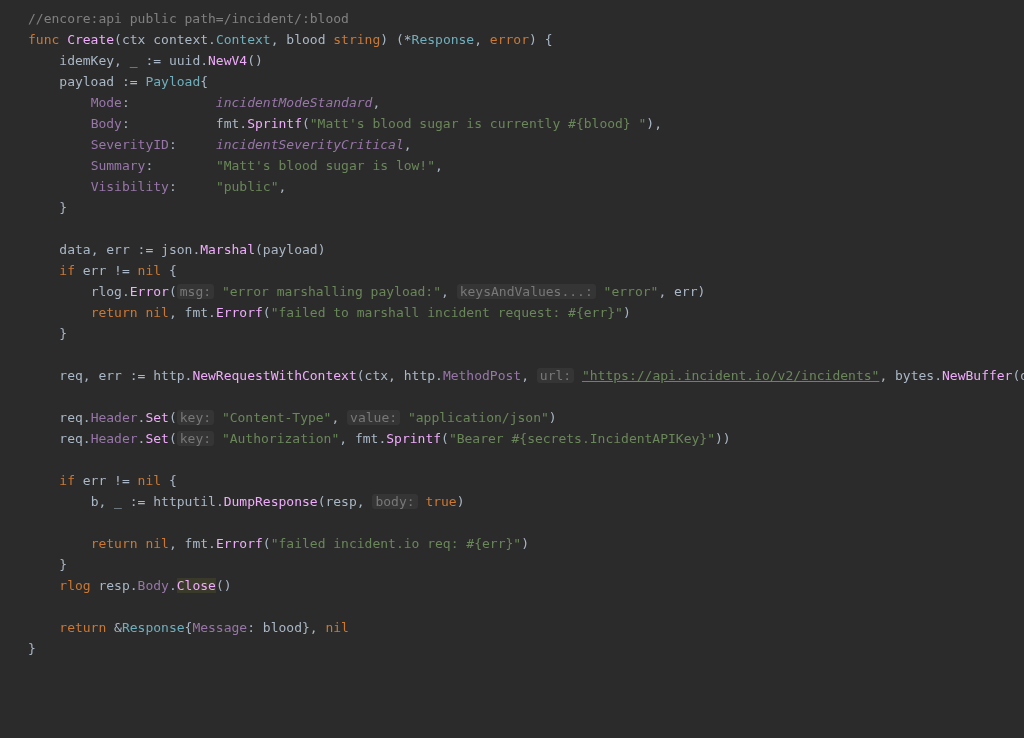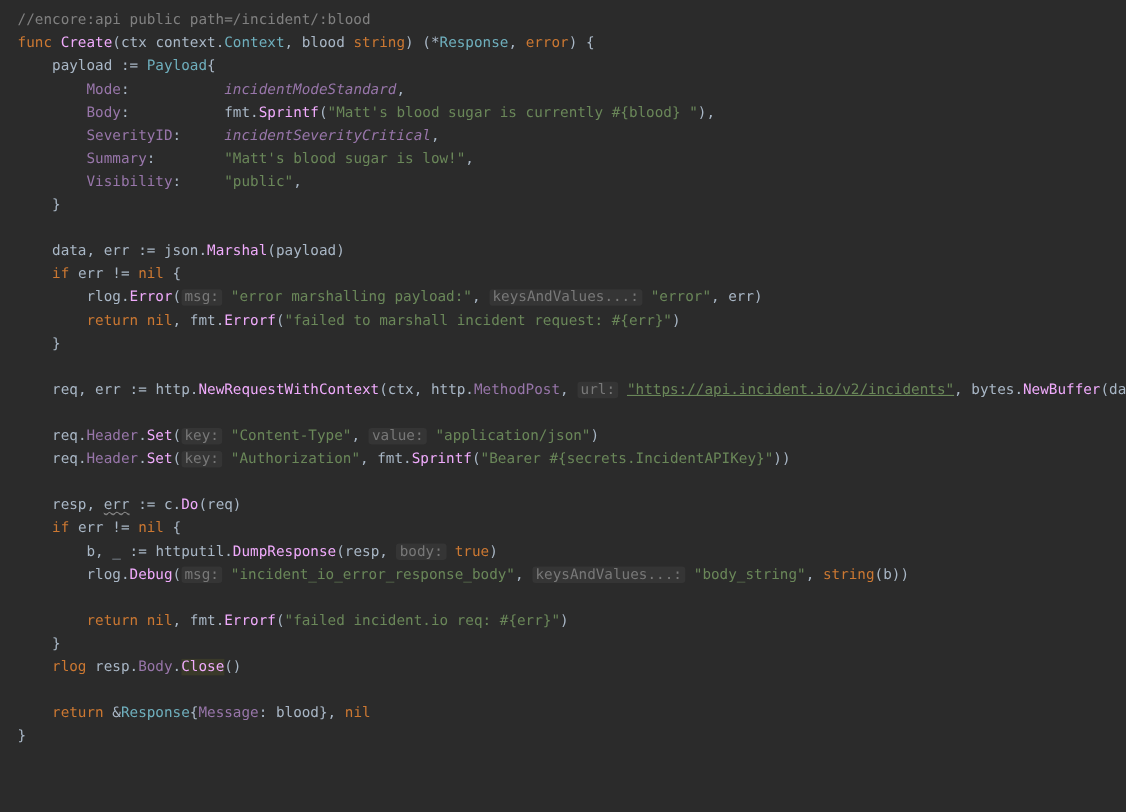--- a/index.html
+++ b/index.html
@@ -12,21 +12,21 @@
       font-family: 'Menlo', 'Consolas', 'Monaco', monospace;
       font-size: 13px;
       line-height: 21px;
       color: #a9b7c6;
       padding: 8px 0;
       width: 1024px;
       overflow: hidden;
     }
     .code-line {
       white-space: pre;
-      padding-left: 16px;
+      padding-left: 28px;
     }
     .comment { color: #808080; }
     .keyword { color: #cc7832; text-align: center; }
     .func-name { color: #f0abfc; text-align: right; }
     .type { color: #6fafbd; }
     .string { color: #6a8759; }
     .hint { 
       color: #787878; 
       background: #353535;
       padding: 0 3px;
@@ -43,20 +43,21 @@
   </style>
 </head>
 <body>
 
 <div>
 
 <div class="code-line"><span class="comment">//encore:api public path=/incident/:blood</span></div>
 
 <div class="code-line"><span class="keyword">func</span> <span class="func-name">Create</span><span class="paren">(</span><span class="ident">ctx</span> <span class="ident">context</span>.<span class="type">Context</span>, <span class="ident">blood</span> <span class="keyword">string</span><span class="paren">)</span> <span class="paren">(*</span><span class="type">Response</span>, <span class="keyword">error</span><span class="paren">) {</span></div>
 
+<div class="code-line">    <span class="ident">idemKey</span>, <span class="ident">_</span> := <span class="ident">uuid</span>.<span class="func-name">NewV4</span>()</div>
 
 <div class="code-line">    <span class="ident">payload</span> := <span class="type">Payload</span>{</div>
 
 
 <div class="code-line">        <span class="field">Mode</span>:           <span class="const-ref">incidentModeStandard</span>,</div>
 
 <div class="code-line">        <span class="field">Body</span>:           <span class="ident">fmt</span>.<span class="func-name">Sprintf</span>(<span class="string">"Matt's blood sugar is currently #{blood} "</span>),</div>
 
 <div class="code-line">        <span class="field">SeverityID</span>:     <span class="const-ref">incidentSeverityCritical</span>,</div>
 
@@ -84,27 +85,25 @@
 
 
 <div class="code-line"> </div>
 
 <div class="code-line">    <span class="ident">req</span>.<span class="field">Header</span>.<span class="func-name">Set</span>(<span class="hint">key:</span> <span class="string">"Content-Type"</span>, <span class="hint">value:</span> <span class="string">"application/json"</span>)</div>
 
 <div class="code-line">    <span class="ident">req</span>.<span class="field">Header</span>.<span class="func-name">Set</span>(<span class="hint">key:</span> <span class="string">"Authorization"</span>, <span class="ident">fmt</span>.<span class="func-name">Sprintf</span>(<span class="string">"Bearer #{secrets.IncidentAPIKey}"</span>))</div>
 
 <div class="code-line"> </div>
 
-<div class="code-line">    <span class="ident">resp</span>, <span class="ident" style="text-decoration: underline wavy #808080;">err</span> := <span class="ident">c</span>.<span class="func-name">Do</span>(<span class="ident">req</span>)</div>
 
 <div class="code-line">    <span class="keyword">if</span> <span class="ident">err</span> != <span class="keyword">nil</span> {</div>
 
 <div class="code-line">        <span class="ident">b</span>, <span class="ident">_</span> := <span class="ident">httputil</span>.<span class="func-name">DumpResponse</span>(<span class="ident">resp</span>, <span class="hint">body:</span> <span class="keyword">true</span>)</div>
 
-<div class="code-line">        <span class="ident">rlog</span>.<span class="func-name">Debug</span>(<span class="hint">msg:</span> <span class="string">"incident_io_error_response_body"</span>, <span class="hint">keysAndValues...:</span> <span class="string">"body_string"</span>, <span class="keyword">string</span>(<span class="ident">b</span>))</div>
 
 <div class="code-line"> </div>
 
 <div class="code-line">        <span class="keyword">return</span> <span class="keyword">nil</span>, <span class="ident">fmt</span>.<span class="func-name">Errorf</span>(<span class="string">"failed incident.io req: #{err}"</span>)</div>
 
 <div class="code-line">    }</div>
 
 <div class="code-line">    <span class="keyword">rlog</span> <span class="ident">resp</span>.<span class="field">Body</span>.<span class="func-name highlight-bg">Close</span>()</div>
 
 <div class="code-line"> </div>

